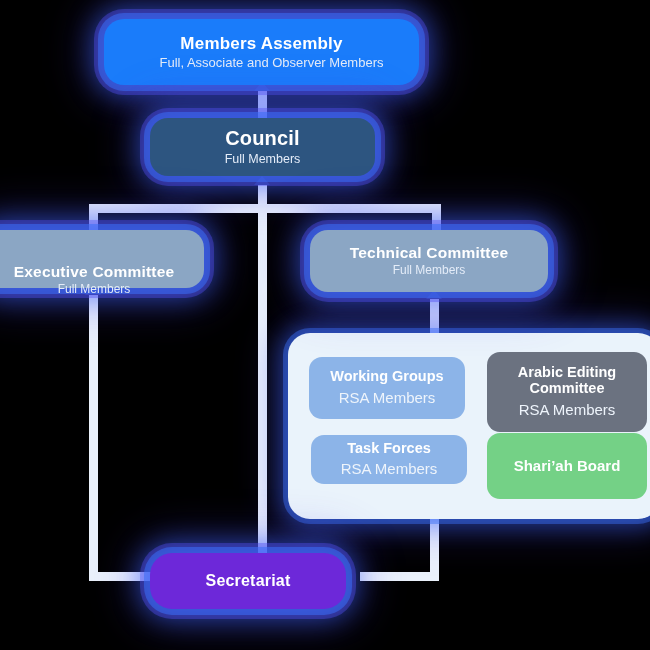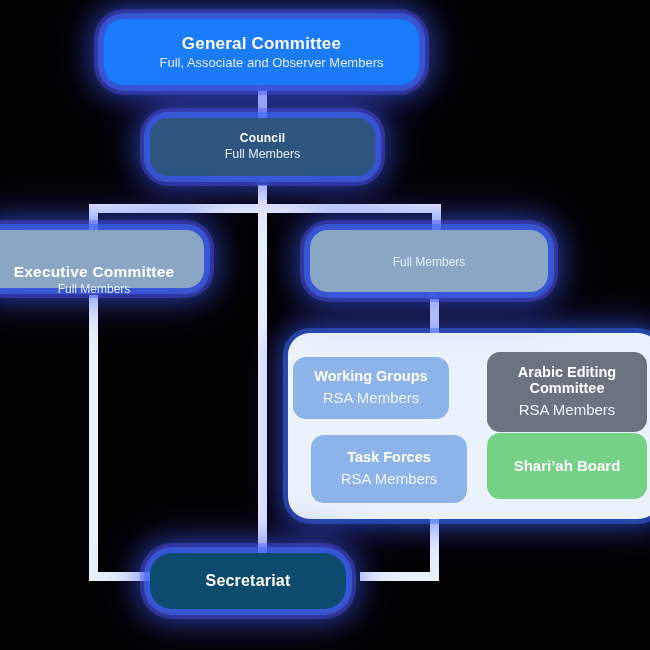--- a/index.html
+++ b/index.html
@@ -76,42 +76,42 @@
     border-radius: 20px;
   }
   #general-assembly .t1 { font-size: 17px; }
   #general-assembly .t2 { font-size: 13px; padding-left: 20px; }
 
   #council {
     left: 150px; top: 118px; width: 225px; height: 58px;
     background: #2d5580;
     border-radius: 18px;
   }
-  #council .t1 { font-size: 12px; }
+  #council .t1 { font-size: 20px; }
   #council .t2 { font-size: 12.5px; }
 
   #executive-committee {
     left: -16px; top: 230px; width: 220px; height: 58px;
     background: #8ba6c4;
     border-radius: 18px;
   }
   #executive-committee .t1 { font-size: 15.5px; margin-top: 41px; }
   #executive-committee .t2 { font-size: 12px; }
 
   #technical-committee {
     left: 310px; top: 230px; width: 238px; height: 62px;
     background: #8ba6c4;
     border-radius: 18px;
   }
   #technical-committee .t1 { font-size: 15.5px; }
   #technical-committee .t2 { font-size: 12px; }
 
   #secretariat {
     left: 150px; top: 553px; width: 196px; height: 56px;
-    background: #0c4a6e;
+    background: #6d28d9;
     border-radius: 22px;
   }
   #secretariat .t1 { font-size: 16px; }
 
   
   #sub-panel {
     position: absolute;
     left: 288px; top: 333px; width: 372px; height: 186px;
     background: #eaf3fb;
     border-radius: 22px;
@@ -130,25 +130,25 @@
     justify-content: center;
     text-align: center;
     border-radius: 13px;
     color: #ffffff;
     z-index: 5;
   }
   .sub .t1 { font-weight: bold; line-height: 1.1; font-size: 14.5px; }
   .sub .t2 { color: #eef4fb; font-size: 15px; margin-top: 4px; line-height: 1.2; }
 
   #working-groups {
-    left: 293px; top: 357px; width: 156px; height: 62px;
+    left: 309px; top: 357px; width: 156px; height: 62px;
     background: #8cb4e8;
   }
   #task-forces {
-    left: 311px; top: 435px; width: 156px; height: 68px;
+    left: 311px; top: 435px; width: 156px; height: 49px;
     background: #8cb4e8;
   }
   #arabic-editing-committee {
     left: 487px; top: 352px; width: 160px; height: 80px;
     background: #6b7280;
   }
   #shariah-board {
     left: 487px; top: 433px; width: 160px; height: 66px;
     background: #74d186;
     align-items: center;
@@ -176,35 +176,36 @@
   <div class="arrow" style="left:85px; top:286px;"></div>
   <div class="conn h" style="left:89px; top:572px; width:75px;"></div>
 
   <div class="conn v" style="left:430px; top:296px; height:284px;"></div>
   <div class="arrow" style="left:426px; top:290px;"></div>
   <div class="conn h" style="left:360px; top:572px; width:79px;"></div>
 
   <div id="sub-panel"></div>
 
   <div id="general-assembly" class="node glow">
-    <div class="t1">General Committee</div>
+    <div class="t1">Members Assembly</div>
     <div class="t2">Full, Associate and Observer Members</div>
   </div>
 
   <div id="council" class="node glow">
     <div class="t1">Council</div>
     <div class="t2">Full Members</div>
   </div>
 
   <div id="executive-committee" class="node glow">
     <div class="t1">Executive Committee</div>
     <div class="t2">Full Members</div>
   </div>
 
   <div id="technical-committee" class="node glow">
+    <div class="t1">Technical Committee</div>
     <div class="t2">Full Members</div>
   </div>
 
   <div id="working-groups" class="sub">
     <div class="t1">Working Groups</div>
     <div class="t2">RSA Members</div>
   </div>
 
   <div id="task-forces" class="sub">
     <div class="t1">Task Forces</div>

